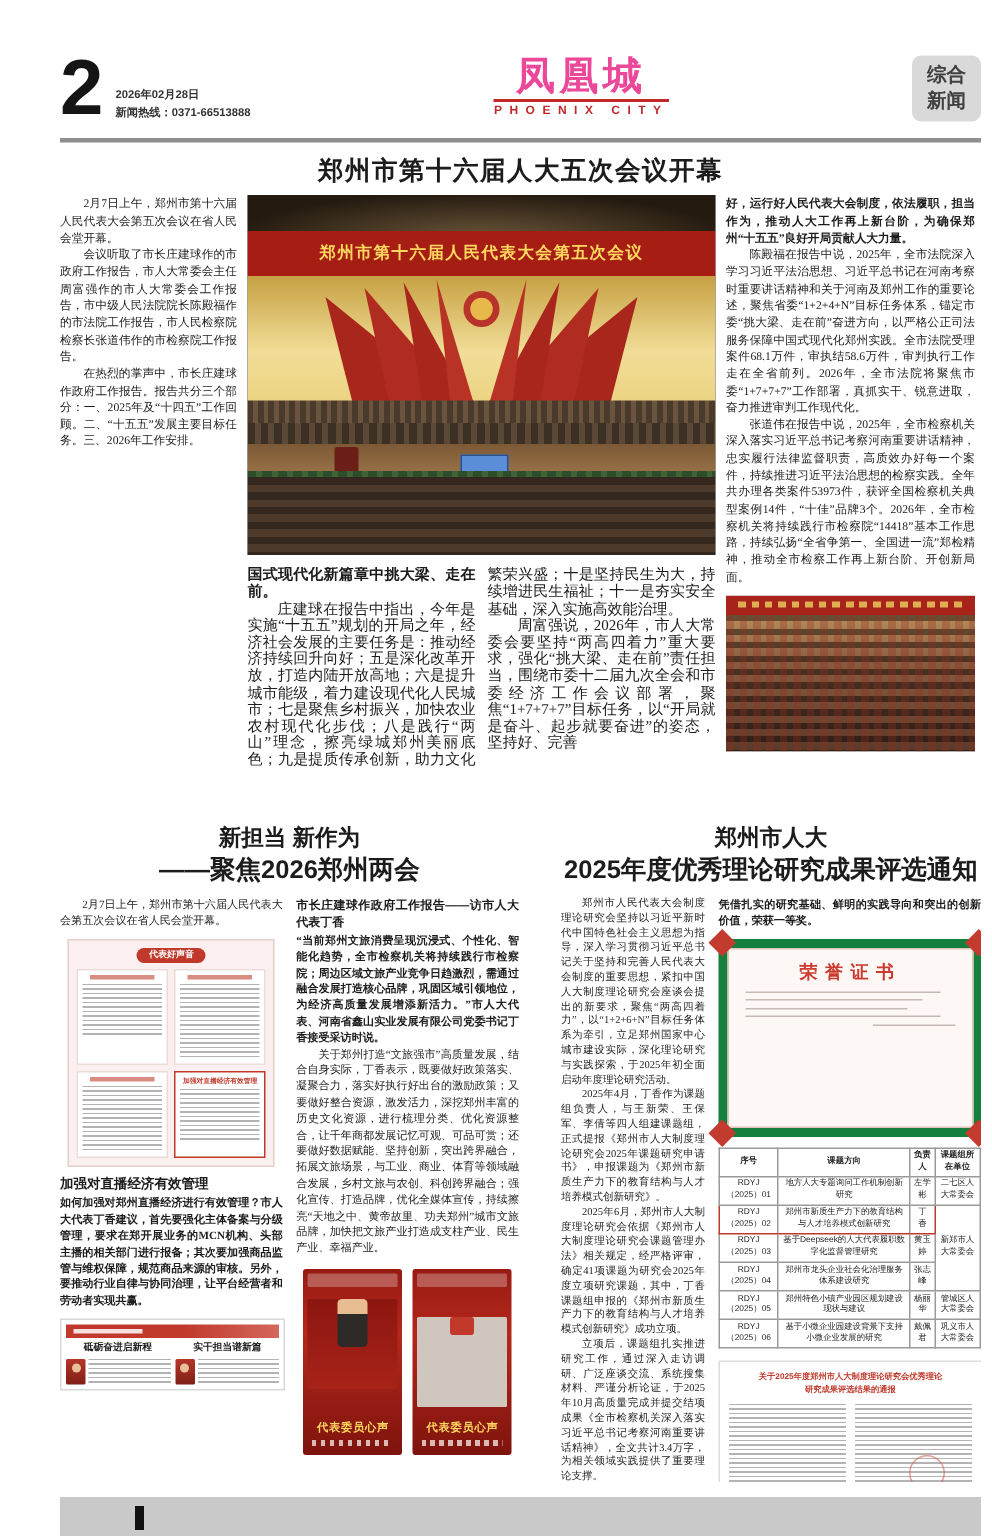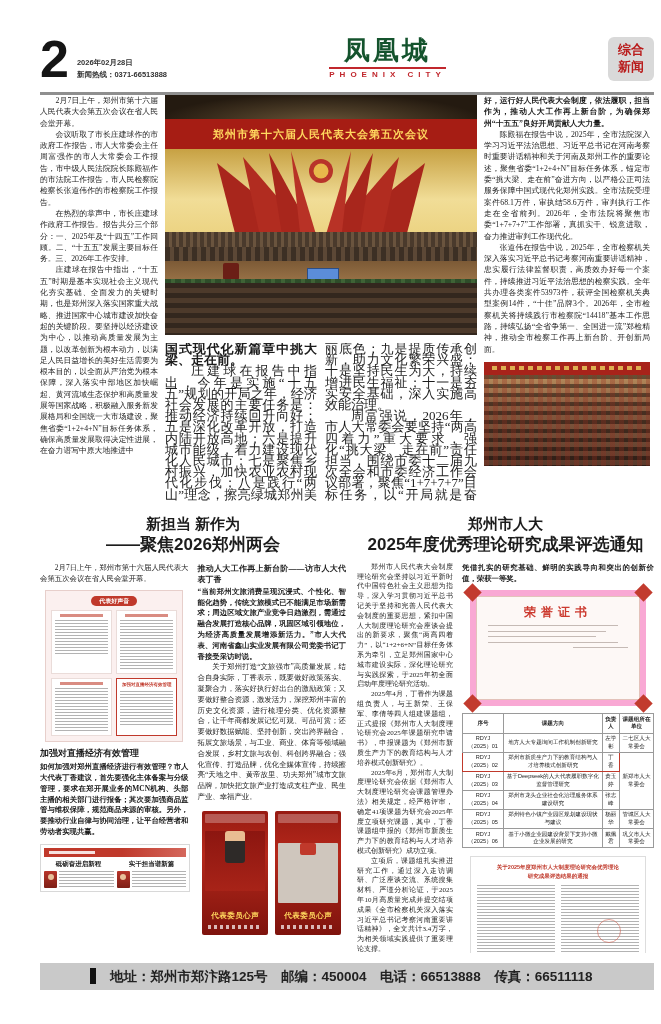--- a/index.html
+++ b/index.html
@@ -4,35 +4,35 @@
 <style>
   html,body{margin:0;padding:0;}
   body{width:661px;height:1024px;background:#fff;font-family:"Liberation Serif",serif;color:#1c1c1c;overflow:hidden;}
   .sheet{padding:32px 7px 0 40px;box-sizing:border-box;}
 
   
   .hdr{display:flex;align-items:center;border-bottom:3px solid #8f8f8f;padding-bottom:6px;height:54px;}
   .pageno{font:900 52px/0.85 "Liberation Sans",sans-serif;color:#151515;}
   .dateblk{font:700 7.5px/1.6 "Liberation Sans",sans-serif;color:#333;margin-left:8px;align-self:flex-end;padding-bottom:5px;white-space:nowrap;}
   .masthead{flex:1;text-align:center;}
-  .m-cn{font:900 26px/1 "Liberation Sans",sans-serif;color:#14532d;letter-spacing:3px;}
+  .m-cn{font:900 26px/1 "Liberation Sans",sans-serif;color:#ec4899;letter-spacing:3px;}
   .m-en{font:700 8px/1 "Liberation Sans",sans-serif;color:#c1272d;letter-spacing:5px;border-top:2px solid #c1272d;display:inline-block;padding-top:2px;margin-top:2px;}
-  .badge{background:#d9d9d9;border-radius:6px;padding:5px 10px;color:#b91c1c;font:700 13px/1.3 "Liberation Sans",sans-serif;text-align:center;}
+  .badge{background:#d9d9d9;border-radius:6px;padding:5px 10px;color:#404040;font:700 13px/1.3 "Liberation Sans",sans-serif;text-align:center;}
 
   
   p{margin:0;text-indent:2em;}
   p.cont{text-indent:0;font-weight:bold;}
   .jcol{text-align:justify;}
 
   
   .a1-headline{text-align:center;font:700 17px/1.25 "Liberation Sans",sans-serif;letter-spacing:1px;margin:8px 0 6px;}
   .a1-body{display:flex;gap:7px;height:408px;overflow:hidden;}
   .a1c1{width:118px;font-size:7.8px;line-height:11.3px;}
   .a1mid{width:312px;}
-  .midtext{margin-top:8px;columns:2;column-gap:8px;height:158px;overflow:hidden;font-size:13px;line-height:11.2px;}
+  .midtext{margin-top:8px;columns:2;column-gap:8px;height:158px;overflow:hidden;font-size:10px;line-height:11.2px;}
   .a1c3{width:166px;font-size:7.8px;line-height:11.3px;}
 
   
   .photo-main{width:312px;height:240px;background:#404040;overflow:hidden;position:relative;}
   .ph-top{height:24px;background:radial-gradient(ellipse at 50% 120%,#6a5638,#241a10 75%);}
   .ph-banner{height:30px;background:#a61d14;color:#ffd75e;font:700 11px/30px "Liberation Sans",sans-serif;text-align:center;letter-spacing:1px;white-space:nowrap;}
   .ph-stage{height:112px;background:linear-gradient(#c7a143,#f1dd97 45%,#e8cc72);position:relative;}
   .ph-stage svg{position:absolute;inset:0;}
   .dais{position:absolute;left:0;right:0;bottom:14px;height:15px;background:repeating-linear-gradient(90deg,#4a3a2c 0 4px,#6a543e 4px 7px);}
   .dais2{position:absolute;left:0;right:0;bottom:0;height:14px;background:repeating-linear-gradient(90deg,#3c2f24 0 5px,#5c4836 5px 9px);}
@@ -45,21 +45,21 @@
   
   .photo2{margin-top:7px;width:166px;height:104px;position:relative;overflow:hidden;}
   .p2-banner{height:13px;background:#a8231a;position:relative;}
   .p2-banner div{position:absolute;top:4px;left:8px;right:8px;height:4px;background:repeating-linear-gradient(90deg,#e9c75a 0 5px,transparent 5px 9px);opacity:.85;}
   .p2-body{height:91px;background:
       repeating-linear-gradient(90deg,rgba(150,45,30,.30) 0 5px,rgba(0,0,0,0) 5px 9px),
       repeating-linear-gradient(to bottom,rgba(22,12,8,.55) 0 4px,rgba(130,80,55,.25) 4px 9px),
       linear-gradient(#c9a269,#8a5f42 35%,#4a3327);}
 
   
-  .bsec{display:flex;gap:11px;margin-top:12px;}
+  .bsec{display:flex;gap:28px;margin-top:12px;}
   .b-left{width:306px;}
   .b-right{flex:1;min-width:0;}
   .b-kicker{text-align:center;font:700 15px/1.25 "Liberation Sans",sans-serif;}
   .b-headline{text-align:center;font:700 17px/1.3 "Liberation Sans",sans-serif;margin-bottom:7px;}
   .b-cols{display:flex;gap:9px;height:390px;overflow:hidden;}
   .b-cols .bc{flex:1;min-width:0;font-size:7.4px;line-height:10.8px;}
   .a3c1{flex:0 0 96px !important;font-size:7px !important;line-height:9.8px !important;}
   .lede{font-weight:700;font-family:"Liberation Sans",sans-serif;font-size:8px;line-height:11px;text-indent:0;margin-bottom:2px;}
   .subhead{font:700 9px/1.3 "Liberation Sans",sans-serif;margin:6px 0 2px;}
   .faux-sm{background:repeating-linear-gradient(to bottom,#b3b3b3 0 1px,transparent 1px 3px);}
@@ -92,21 +92,21 @@
   .t-top{height:9px;background:rgba(255,255,255,.28);border-radius:1px;}
   .t-mid{margin-top:4px;height:60px;border-radius:1px;}
   .t-mid.m1{background:linear-gradient(#8c1610,#a82318);}
   .t-mid.m1 .person{width:20px;height:32px;margin:8px auto 0;background:linear-gradient(#e9bd92 0 10px,#2e2a28 10px);border-radius:3px;}
   .t-mid.m2{background:#cfc6bd;}
   .t-mid.m2 .blob{width:16px;height:12px;background:#c0392b;margin:20px auto 0;border-radius:2px;}
   .t-cap{position:absolute;left:0;right:0;bottom:15px;text-align:center;color:#ffd75e;font:900 7.5px/1 "Liberation Sans",sans-serif;letter-spacing:.5px;}
   .t-foot{position:absolute;left:6px;right:6px;bottom:6px;height:4px;background:repeating-linear-gradient(90deg,rgba(255,255,255,.7) 0 3px,transparent 3px 6px);}
 
   
-  .cert{width:176px;height:116px;margin:6px auto 0;background:#f9a8d4;padding:6px;box-sizing:border-box;position:relative;}
+  .cert{width:176px;height:132px;margin:6px auto 0;background:#15803d;padding:6px;box-sizing:border-box;position:relative;}
   .cc{position:absolute;width:13px;height:13px;background:#c23b2e;transform:rotate(45deg);}
   .cc1{top:-4px;left:-4px;} .cc2{top:-4px;right:-4px;} .cc3{bottom:-4px;left:-4px;} .cc4{bottom:-4px;right:-4px;}
   .cert-in{height:100%;background:#fdf8f6;border:1px solid #e3c2ba;box-sizing:border-box;padding:5px 9px;}
   .cert-title{text-align:center;color:#cc3a2f;font:900 12px/1 "Liberation Sans",sans-serif;letter-spacing:5px;margin:4px 0 7px;}
   .cert-line{height:1px;background:#8d7b74;opacity:.5;margin:4.5px 2px;}
   .w90{width:90%;} .w75{width:75%;} .w82{width:82%;}
   .cert-date{width:38%;margin-left:auto;margin-right:2px;}
 
   
   .a3table{margin-top:7px;width:100%;border-collapse:collapse;font:400 5.6px/1.35 "Liberation Sans",sans-serif;text-align:center;}
@@ -142,26 +142,26 @@
       <div class="m-cn">凤凰城</div>
       <div class="m-en">PHOENIX CITY</div>
     </div>
     <div class="badge">
       <div>综合</div>
       <div>新闻</div>
     </div>
   </div>
 
   <div>
+    <div class="a1-headline">郑州市第十六届人大五次会议开幕</div>
     <div class="a1-body">
       <div class="a1c1 jcol">
         <p>2月7日上午，郑州市第十六届人民代表大会第五次会议在省人民会堂开幕。</p>
         <p>会议听取了市长庄建球作的市政府工作报告，市人大常委会主任周富强作的市人大常委会工作报告，市中级人民法院院长陈殿福作的市法院工作报告，市人民检察院检察长张道伟作的市检察院工作报告。</p>
         <p>在热烈的掌声中，市长庄建球作政府工作报告。报告共分三个部分：一、2025年及“十四五”工作回顾。二、“十五五”发展主要目标任务。三、2026年工作安排。</p>
-        <p>庄建球在报告中指出，“十五五”时期是基本实现社会主义现代化夯实基础、全面发力的关键时期，也是郑州深入落实国家重大战略、推进国家中心城市建设加快奋起的关键阶段。要坚持以经济建设为中心，以推动高质量发展为主题，以改革创新为根本动力，以满足人民日益增长的美好生活需要为根本目的，以全面从严治党为根本保障，深入落实中部地区加快崛起、黄河流域生态保护和高质量发展等国家战略，积极融入服务新发展格局和全国统一大市场建设，聚焦省委“1+2+4+N”目标任务体系，确保高质量发展取得决定性进展，在奋力谱写中原大地推进中</p>
       </div>
       <div class="a1mid">
         <div class="photo-main">
           <div class="ph-top"></div>
           <div class="ph-banner">郑州市第十六届人民代表大会第五次会议</div>
           <div class="ph-stage">
             <svg viewBox="0 0 312 112">
               <polygon points="148,92 52,14 72,92" fill="#a8261c"></polygon>
               <polygon points="150,92 78,8 96,92" fill="#b12c20"></polygon>
               <polygon points="152,92 104,4 118,92" fill="#a8261c"></polygon>
@@ -249,22 +249,22 @@
                 </div>
               <div class="c2cell">
                   <div class="portrait"></div>
                   <div class="c2txt faux-sm"></div>
                 </div>
 
             </div>
           </div>
         </div>
         <div class="bc jcol">
-          <p class="lede">推动人大工作再上新台阶——访市人大代表丁香</p>
-          <p class="cont">“当前郑州文旅消费呈现沉浸式、个性化、智能化趋势，传统文旅模式已不能满足市场新需求；周边区域文旅产业竞争日趋激烈，需通过融合发展打造核心品牌，巩固区域引领地位，为经济高质量发展增添新活力。”市人大代表、河南省鑫山实业发展有限公司党委书记丁香接受采访时说。</p>
+          <p class="lede">市长庄建球作政府工作报告——访市人大代表丁香</p>
+          <p class="cont">“当前郑州文旅消费呈现沉浸式、个性化、智能化趋势，全市检察机关将持续践行市检察院；周边区域文旅产业竞争日趋激烈，需通过融合发展打造核心品牌，巩固区域引领地位，为经济高质量发展增添新活力。”市人大代表、河南省鑫山实业发展有限公司党委书记丁香接受采访时说。</p>
           <p>关于郑州打造“文旅强市”高质量发展，结合自身实际，丁香表示，既要做好政策落实、凝聚合力，落实好执行好出台的激励政策；又要做好整合资源，激发活力，深挖郑州丰富的历史文化资源，进行梳理分类、优化资源整合，让千年商都发展记忆可观、可品可赏；还要做好数据赋能、坚持创新，突出跨界融合，拓展文旅场景，与工业、商业、体育等领域融合发展，乡村文旅与农创、科创跨界融合；强化宣传、打造品牌，优化全媒体宣传，持续擦亮“天地之中、黄帝故里、功夫郑州”城市文旅品牌，加快把文旅产业打造成支柱产业、民生产业、幸福产业。</p>
           <div class="thumbs">
             <div class="thumb">
               <div class="t-top"></div>
               <div class="t-mid m1">
                   <div class="person"></div>
                 </div>
               <div class="t-cap">代表委员心声</div>
               <div class="t-foot"></div>
             </div>
@@ -363,16 +363,15 @@
             </div>
             <div class="seal"></div>
           </div>
         </div>
       </div>
     </div>
   </div>
 
   <div class="footer">
     <div class="fmark"></div>
-    <div>地址：郑州市郑汴路125号　邮编：450004　电话：66513888　传真：66511118</div>
   </div>
 
 </div>
 
 </body></html>

